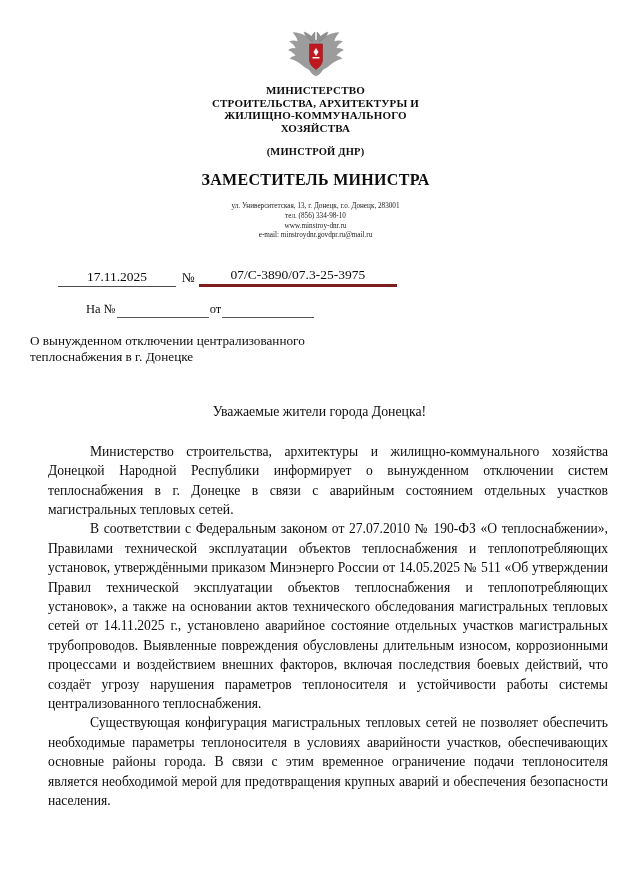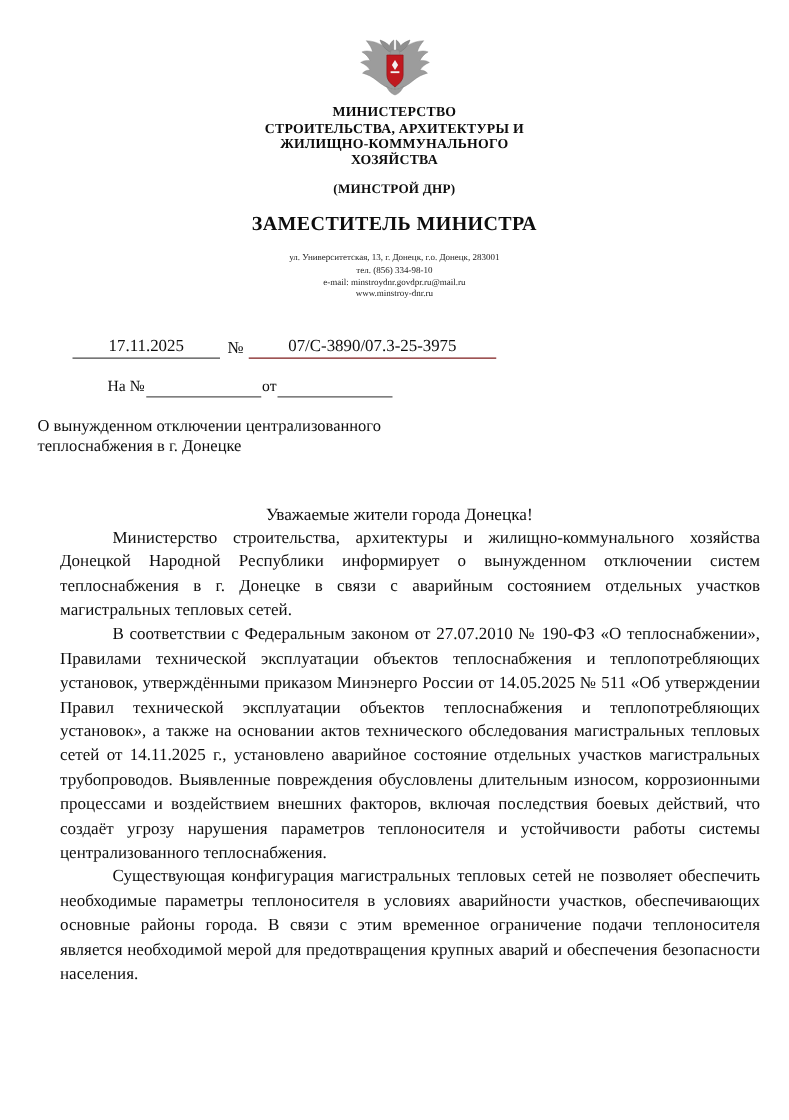--- a/index.html
+++ b/index.html
@@ -87,21 +87,21 @@
     padding-bottom: 1px;
   }
   .no-sign {
     display: inline-block;
     padding: 0 4px 1px 6px;
     font-size: 13.5px;
   }
   .ul-num {
     display: inline-block;
     width: 198px;
-    border-bottom: 1px solid #7f1d1d;
+    border-bottom: 3px solid #7f1d1d;
     text-align: center;
     padding-bottom: 1px;
   }
 
   .ref-row2 {
     margin-top: 15px;
     padding-left: 28px;
     display: flex;
     align-items: flex-end;
     font-size: 12.5px;
@@ -134,20 +134,21 @@
   .salutation {
     margin-top: 38px;
     text-align: center;
     font-size: 13.8px;
     padding-right: 20px;
     margin-left: 28px;
   }
 
   
   .body-text {
+    margin-top: 22px;
     padding-left: 48px;
     padding-right: 23px;
   }
   .para {
     text-align: justify;
     text-indent: 42px;
     font-size: 13.6px;
     line-height: 19.4px;
     margin: 0;
     hyphens: none;
@@ -194,22 +195,22 @@
   <div class="letterhead">
     <div class="lh-line">МИНИСТЕРСТВО</div>
     <div class="lh-line">СТРОИТЕЛЬСТВА, АРХИТЕКТУРЫ И</div>
     <div class="lh-line">ЖИЛИЩНО-КОММУНАЛЬНОГО</div>
     <div class="lh-line">ХОЗЯЙСТВА</div>
     <div class="lh-abbr">(МИНСТРОЙ ДНР)</div>
     <div class="lh-post">ЗАМЕСТИТЕЛЬ МИНИСТРА</div>
     <div class="contacts">
       <div>ул. Университетская, 13, г. Донецк, г.о. Донецк, 283001</div>
       <div>тел. (856) 334-98-10</div>
+      <div>www.minstroy-dnr.ru</div>
       <div>e-mail: minstroydnr.govdpr.ru@mail.ru</div>
-      <div>www.minstroy-dnr.ru</div>
     </div>
   </div>
 
   <div class="refblock">
     <div class="ref-row1">
       <span class="ul-date">17.11.2025</span>
       <span class="no-sign">№</span>
       <span class="ul-num">07/С-3890/07.3-25-3975</span>
     </div>
     <div class="ref-row2">

